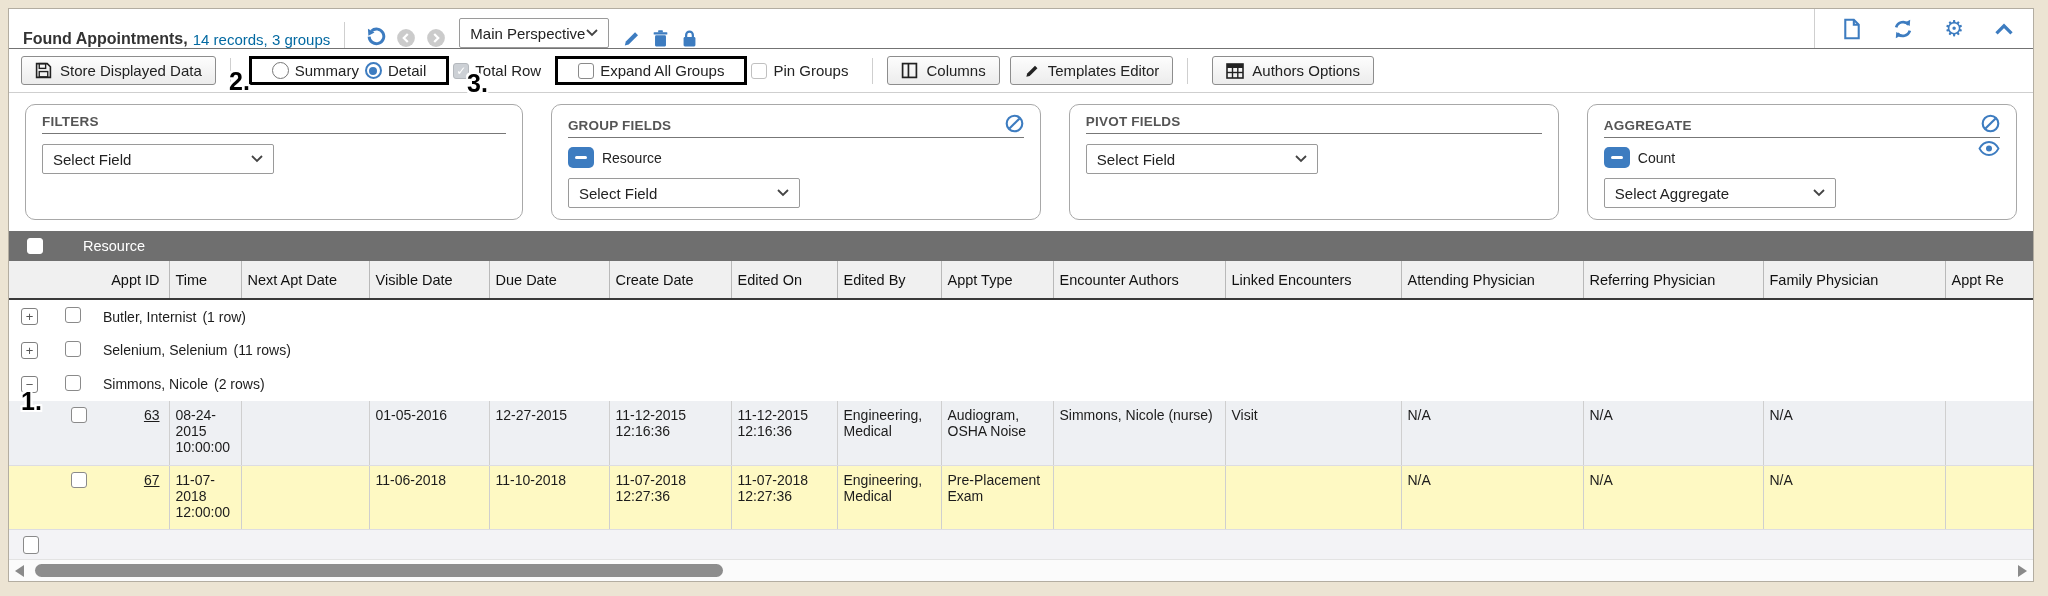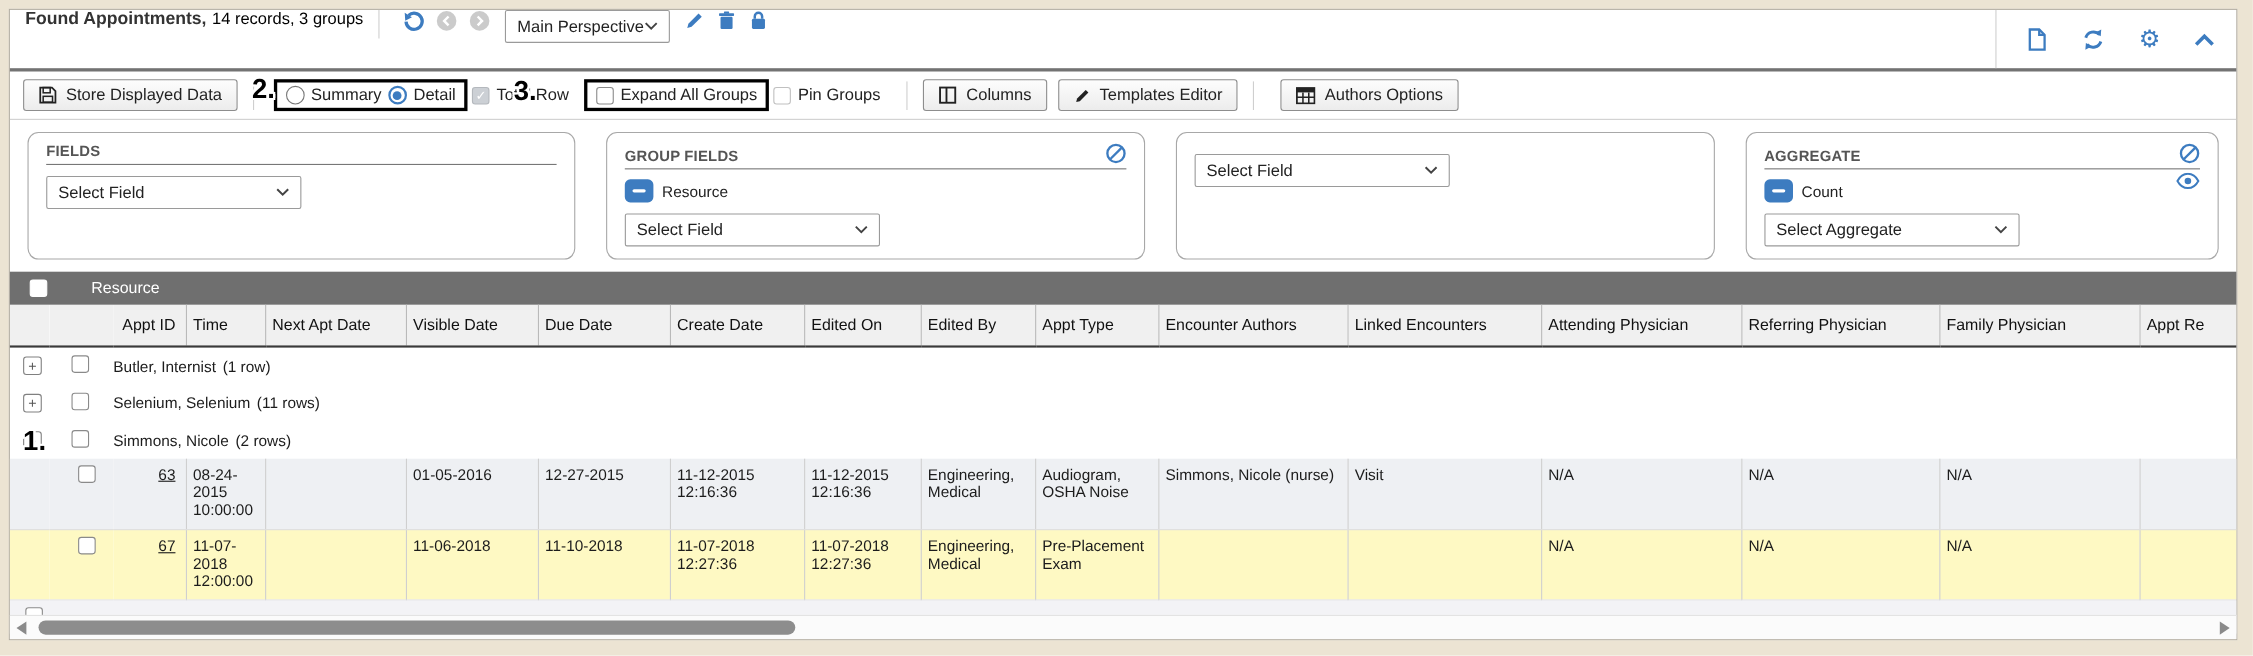--- a/index.html
+++ b/index.html
@@ -3,45 +3,45 @@
 <meta charset="utf-8">
 <style>
   * { box-sizing: border-box; margin: 0; padding: 0; }
   html,body { width:2048px; height:596px; overflow:hidden;
     font-family:"Liberation Sans","DejaVu Sans",sans-serif; }
   body { background:#ece4d3; }
   .panel { position:absolute; left:8px; top:8px; width:2026px; height:574px;
     background:#ffffff; border:1px solid #b3ada1; }
 
   
-  .hdr { height:56px; display:flex; align-items:flex-start; padding:0 14px;
-    border-bottom:3px solid #737373; }
+  .hdr { height:40px; display:flex; align-items:flex-end; padding:0 14px;
+    border-bottom:1px solid #737373; }
   .ttl { font-size:16px; font-weight:bold; color:#333; }
-  .sub { font-size:15px; color:#000000; margin-left:5px; }
+  .sub { font-size:15px; color:#0369a1; margin-left:5px; }
   .vdiv { width:1px; height:26px; background:#cfcfcf; margin:0 14px; }
   .icon { display:inline-flex; align-items:center; justify-content:center; }
   .blue { color:#3d7cc0; }
   .hdr .icon { margin:0 5px; cursor:pointer; }
   .select { background:#fff; border:1px solid #9a9a9a; border-radius:2px;
     height:30px; display:inline-flex; align-items:center; justify-content:space-between;
     padding:0 10px; font-size:15px; color:#222; cursor:pointer; }
   .persp { width:150px; margin:0 8px; }
   .hdr-right { margin-left:auto; display:flex; align-items:center; gap:20px;
     border-left:1px solid #cfcfcf; padding-left:22px; height:100%; }
   .gear-glyph { font-size:22px; line-height:1; }
 
   
   .tbar { height:44px; display:flex; align-items:center; padding:0 12px;
     border-bottom:1px solid #cfcfcf; font-size:15px; color:#222; }
   .btn { display:inline-flex; align-items:center; gap:8px;
     background:linear-gradient(#fdfdfd,#ececec); border:1px solid #8d8d8d;
     border-radius:3px; padding:5px 13px; font-size:15px; color:#222; cursor:pointer;
     white-space:nowrap; }
   .hl-box { display:inline-flex; align-items:center; border:3px solid #000;
-    padding:3px 8px; margin:0 4px; gap:6px; }
+    padding:3px 20px; margin:0 4px; gap:6px; }
   .radio { width:17px; height:17px; border:1px solid #777; border-radius:50%;
     display:inline-block; background:#fff; position:relative; cursor:pointer; }
   .radio.sel { border:2px solid #3d7cc0; }
   .radio.sel::after { content:""; position:absolute; left:50%; top:50%;
     width:8px; height:8px; margin:-4px 0 0 -4px; border-radius:50%; background:#3d7cc0; }
   .cb { width:16px; height:16px; border:1px solid #8a8a8a; border-radius:3px;
     background:#fff; display:inline-flex; align-items:center; justify-content:center;
     font-size:12px; cursor:pointer; flex:0 0 auto; }
   .cb.dis { background:#ccd0d5; border-color:#b4b8bd; color:#fff; font-weight:bold; }
   .cb.light { border-color:#c0c0c0; }
@@ -245,21 +245,21 @@
           <line x1="11.8" y1="5" x2="11.8" y2="15" stroke="#222" stroke-width="1.4"></line>
         </svg>
       <span>Authors Options</span>
     </button>
   </div>
 
   <div class="prow">
 
     <div class="fpanel w-filters">
       <div class="fp-title-row">
-        <span class="fp-title">FIELDS</span>
+        <span class="fp-title">FILTERS</span>
       </div>
       <div class="select fp-select">
         <span>Select Field</span>
         <svg width="12" height="8" viewBox="0 0 12 8">
             <path d="M1 1l5 5 5-5" fill="none" stroke="#444" stroke-width="1.8"></path>
           </svg>
       </div>
     </div>
 
     <div class="fpanel w-group">
@@ -278,20 +278,23 @@
       </div>
       <div class="select fp-select">
         <span>Select Field</span>
         <svg width="12" height="8" viewBox="0 0 12 8">
             <path d="M1 1l5 5 5-5" fill="none" stroke="#444" stroke-width="1.8"></path>
           </svg>
       </div>
     </div>
 
     <div class="fpanel w-pivot">
+      <div class="fp-title-row">
+        <span class="fp-title">PIVOT FIELDS</span>
+      </div>
       <div class="select fp-select">
         <span>Select Field</span>
         <svg width="12" height="8" viewBox="0 0 12 8">
             <path d="M1 1l5 5 5-5" fill="none" stroke="#444" stroke-width="1.8"></path>
           </svg>
       </div>
     </div>
 
     <div class="fpanel w-agg">
       <div class="fp-title-row">

